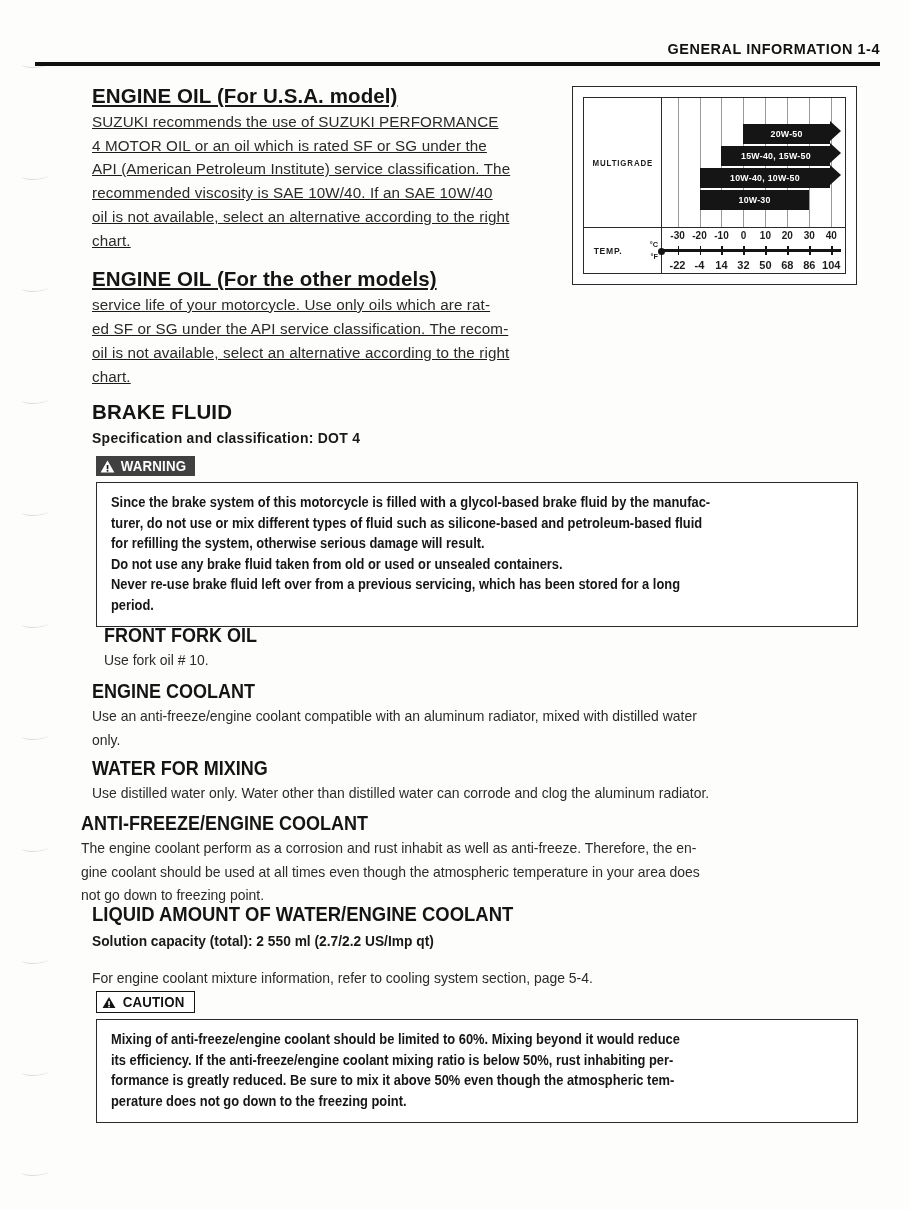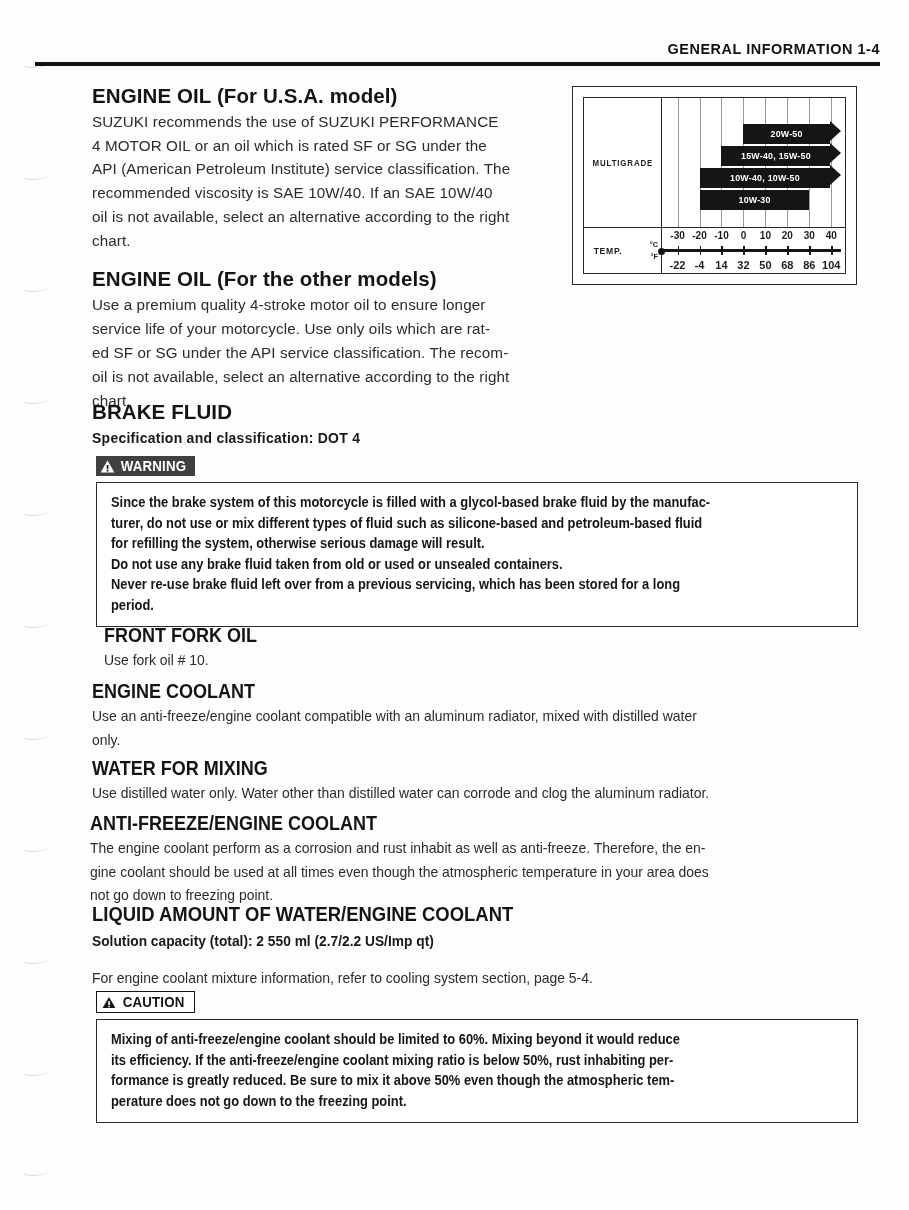--- a/index.html
+++ b/index.html
@@ -27,21 +27,21 @@
   .header-title{
     text-align:right;font-weight:bold;font-size:15.5px;
     letter-spacing:.6px;color:#111;
     font-family:"Liberation Sans", sans-serif;
     transform:scaleX(.93);transform-origin:100% 50%;
     white-space:nowrap;
   }
   .header-rule{margin-top:4px;height:4px;background:#111;}
 
   
-  .col{position:absolute;left:92px;top:84px;width:468px;}
+  .col{position:absolute;left:92px;top:84px;width:468px;text-decoration:underline;}
   h2.big{
     font-size:20.5px;font-weight:bold;margin:0 0 3px 0;
     letter-spacing:.1px;color:#141414;line-height:1.15;
   }
   p.body{
     font-size:15.2px;line-height:1.445;margin:0 0 2px 0;
     color:#2b2b2b;letter-spacing:.12px;
   }
   .sect-gap{height:13px;}
 
@@ -179,21 +179,20 @@
     <p class="body">SUZUKI recommends the use of SUZUKI PERFORMANCE</p>
     <p class="body">4 MOTOR OIL or an oil which is rated SF or SG under the</p>
     <p class="body">API (American Petroleum Institute) service classification. The</p>
     <p class="body">recommended viscosity is SAE 10W/40. If an SAE 10W/40</p>
     <p class="body">oil is not available, select an alternative according to the right</p>
     <p class="body">chart.</p>
 
     <div class="sect-gap"></div>
 
     <h2 class="big">ENGINE OIL (For the other models)</h2>
-    <p class="body">Use a premium quality 4-stroke motor oil to ensure longer</p>
     <p class="body">service life of your motorcycle. Use only oils which are rat-</p>
     <p class="body">ed SF or SG under the API service classification. The recom-</p>
     <p class="body">oil is not available, select an alternative according to the right</p>
     <p class="body">chart.</p>
   </div>
 
   <div class="chart-box">
     <div class="chart-inner">
 
       <div class="chart-upper">
@@ -307,21 +306,21 @@
     <h2 class="narrow">ENGINE COOLANT</h2>
     <p class="narrow">Use an anti-freeze/engine coolant compatible with an aluminum radiator, mixed with distilled water</p>
     <p class="narrow">only.</p>
   </div>
 
   <div class="abs" style="left:92px;top:757px;width:790px;">
     <h2 class="narrow">WATER FOR MIXING</h2>
     <p class="narrow">Use distilled water only. Water other than distilled water can corrode and clog the aluminum radiator.</p>
   </div>
 
-  <div class="abs" style="left:90px;top:812px;width:790px;">
+  <div class="abs" style="left:81px;top:812px;width:790px;">
     <h2 class="narrow">ANTI-FREEZE/ENGINE COOLANT</h2>
     <p class="narrow">The engine coolant perform as a corrosion and rust inhabit as well as anti-freeze. Therefore, the en-</p>
     <p class="narrow">gine coolant should be used at all times even though the atmospheric temperature in your area does</p>
     <p class="narrow">not go down to freezing point.</p>
   </div>
 
   <div class="abs" style="left:92px;top:902px;width:790px;">
     <h2 class="narrow" style="font-size:20.5px;">LIQUID AMOUNT OF WATER/ENGINE COOLANT</h2>
     <p class="narrowbold" style="margin-top:5px;font-size:14.8px;">Solution capacity (total): 2 550 ml (2.7/2.2 US/Imp qt)</p>
     <p class="narrow" style="margin-top:16px;">For engine coolant mixture information, refer to cooling system section, page 5-4.</p>

